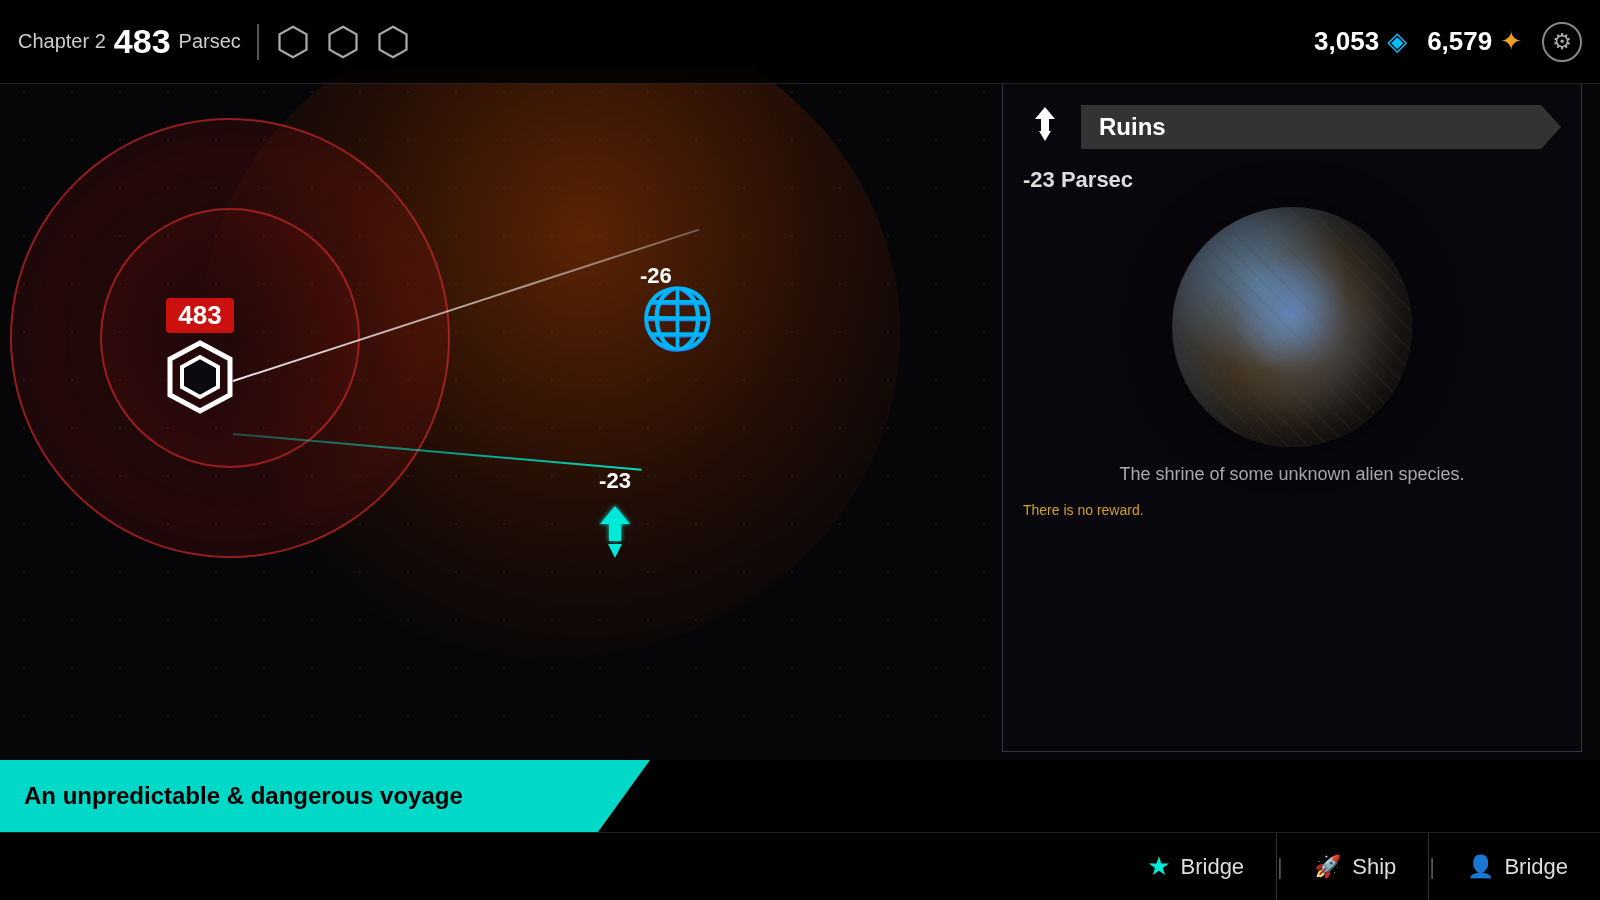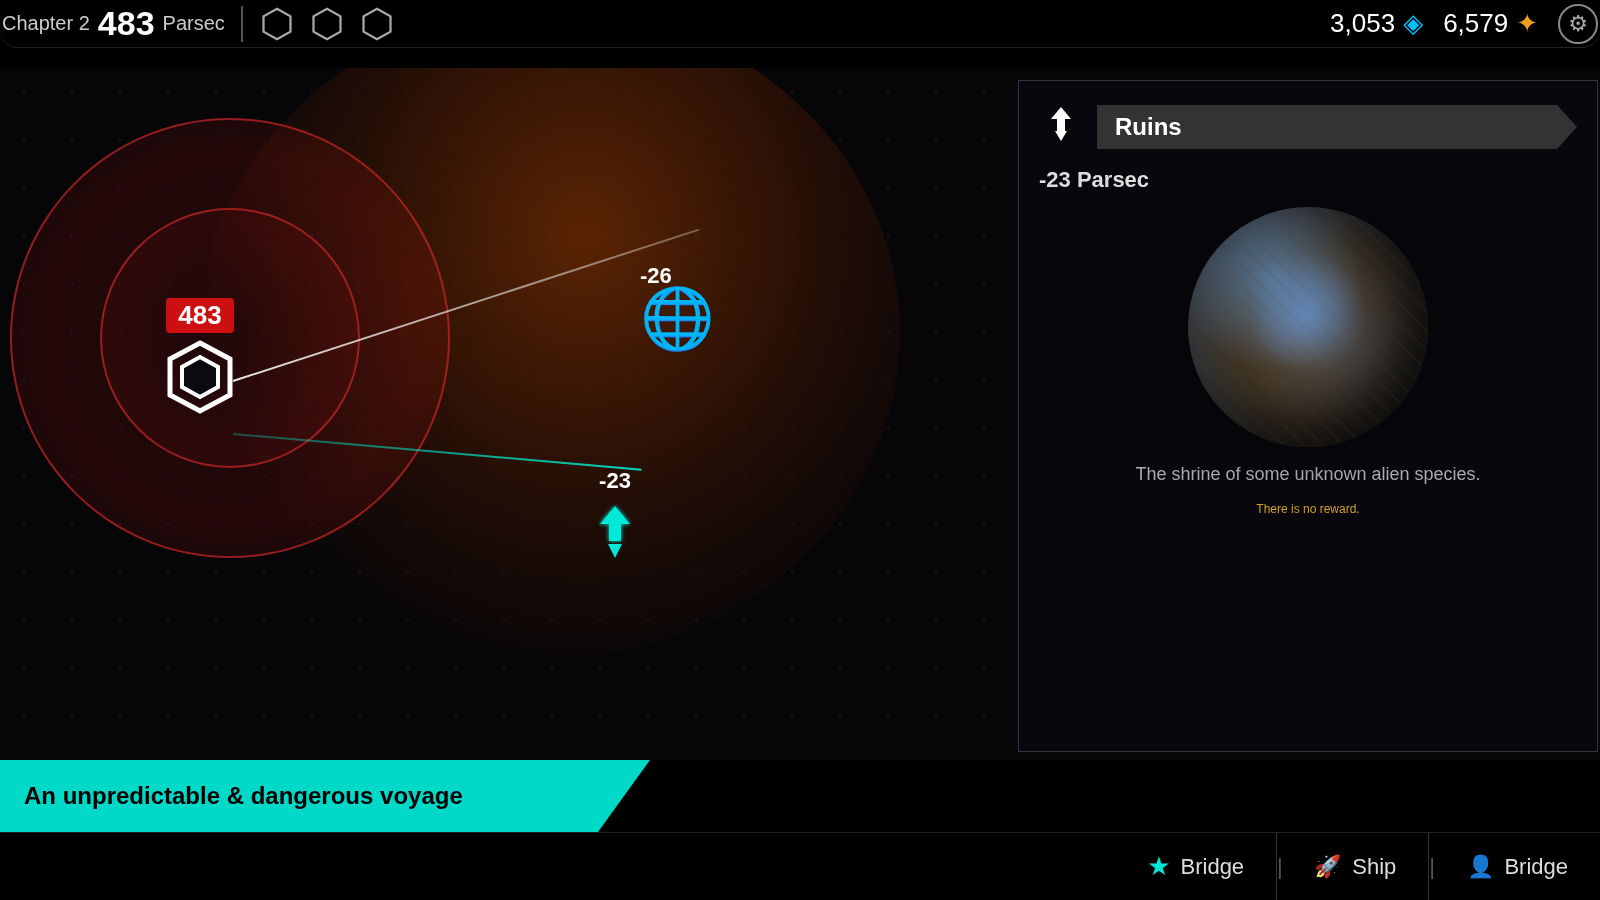--- a/index.html
+++ b/index.html
@@ -10,28 +10,27 @@
       overflow: hidden;
       background: #000;
       font-family: 'Arial', sans-serif;
       position: relative;
     }
 
     
     #top-bar {
       position: absolute;
       top: 0; left: 0; right: 0;
-      height: 48px;
+      height: 84px;
       background: rgba(0,0,0,0.85);
       display: flex;
       align-items: center;
-      padding: 0 2px;
+      padding: 0 18px;
       z-index: 100;
       border-bottom: 1px solid #222;
-      border-radius: 18px;
     }
     #top-bar .chapter-info {
       display: flex;
       align-items: center;
       gap: 8px;
     }
     .chapter-label {
       color: #ccc;
       font-size: 20px;
       font-weight: normal;
@@ -72,21 +71,21 @@
       gap: 20px;
     }
     .currency {
       display: flex;
       align-items: center;
       gap: 8px;
     }
     .currency-value {
       color: #fff;
       font-size: 26px;
-      font-weight: normal;
+      font-weight: bold;
     }
     .crystal-icon {
       color: #00bfff;
       font-size: 26px;
     }
     .gold-icon {
       color: #f0a020;
       font-size: 26px;
     }
     .settings-icon {
@@ -239,21 +238,21 @@
     .ship-marker .node-label {
       color: #fff;
       font-size: 22px;
       font-weight: bold;
     }
 
     
     #side-panel {
       position: absolute;
       top: 80px;
-      right: 2px;
+      right: 18px;
       width: 580px;
       bottom: 148px;
       background: rgba(8,8,14,0.93);
       border: 1px solid #334;
       z-index: 50;
       display: flex;
       flex-direction: column;
       padding: 20px;
       gap: 14px;
     }
@@ -342,22 +341,21 @@
       padding: 14px;
       cursor: pointer;
       letter-spacing: 2px;
       text-align: center;
       box-shadow: 0 0 12px rgba(0,232,216,0.4), inset 0 0 10px rgba(0,232,216,0.05);
       transition: background 0.2s;
     }
 
     .no-reward {
       color: #d4a020;
-      font-size: 12px;
-      text-align: center;
+      font-size: 14px;
     }
 
     
     #bottom-banner {
       position: absolute;
       bottom: 68px;
       left: 0;
       width: 650px;
       height: 72px;
       background: #00d8c8;

